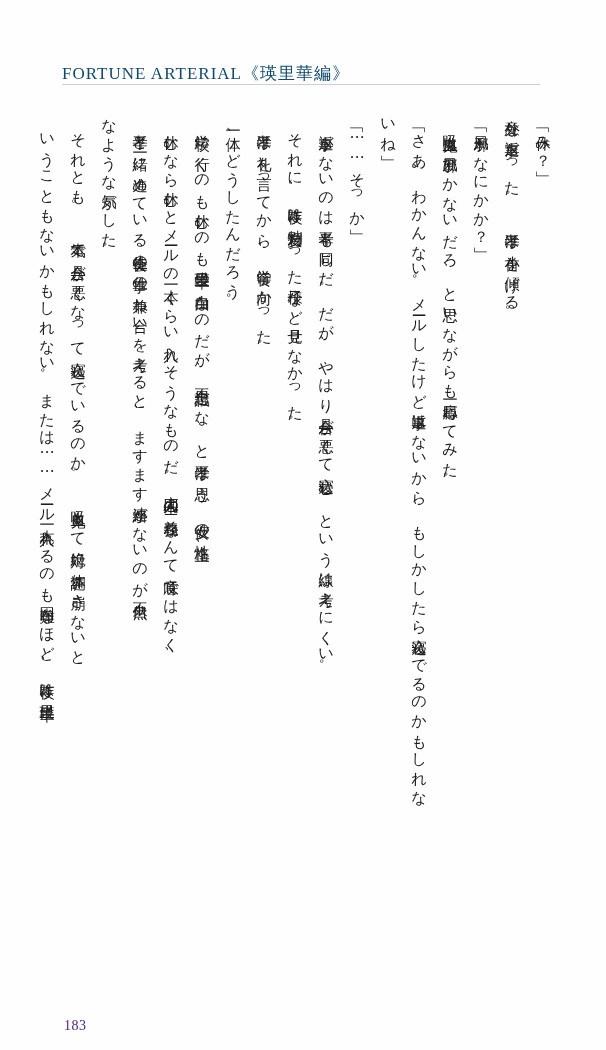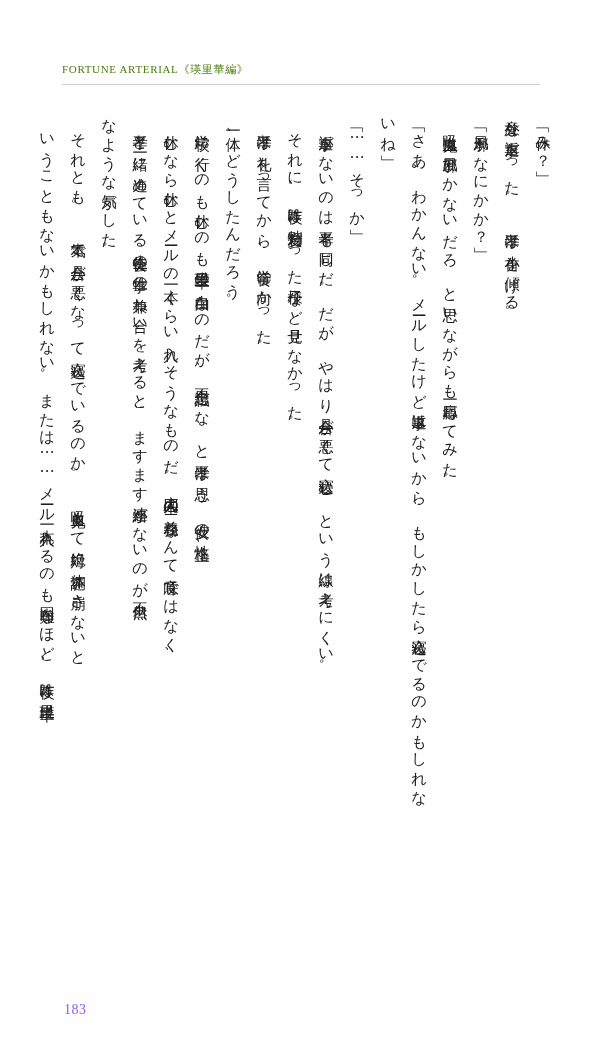--- a/index.html
+++ b/index.html
@@ -21,23 +21,23 @@
     inset: 0;
     background: #fefefe;
   }
 
   
   .header {
     position: absolute;
     top: 62px;
     left: 62px;
     width: 480px;
-    font-size: 11px;
+    font-size: 17px;
     letter-spacing: 0.06em;
-    color: #4d7c0f;
+    color: #0c4a6e;
     white-space: nowrap;
   }
   .header .rule {
     position: absolute;
     left: 0;
     top: 22px;
     width: 478px;
     height: 1px;
     background: #cfcfcf;
   }
@@ -71,24 +71,24 @@
     word-break: break-all;
   }
 
   
   .ind1 { padding-top: 15px; }
   .ind0 { padding-top: 0px; }
 
   .page-number {
     position: absolute;
     left: 64px;
-    bottom: 32px;
+    bottom: 16px;
     font-size: 14px;
     letter-spacing: 0.04em;
-    color: #8b5cf6;
+    color: #4c1d95;
     font-family: "Liberation Serif", "DejaVu Serif", serif;
   }
 </style>
 </head>
 <body>
 
 <div class="page">
 
   <div class="header">
     <span>FORTUNE ARTERIAL《瑛里華編》</span>

